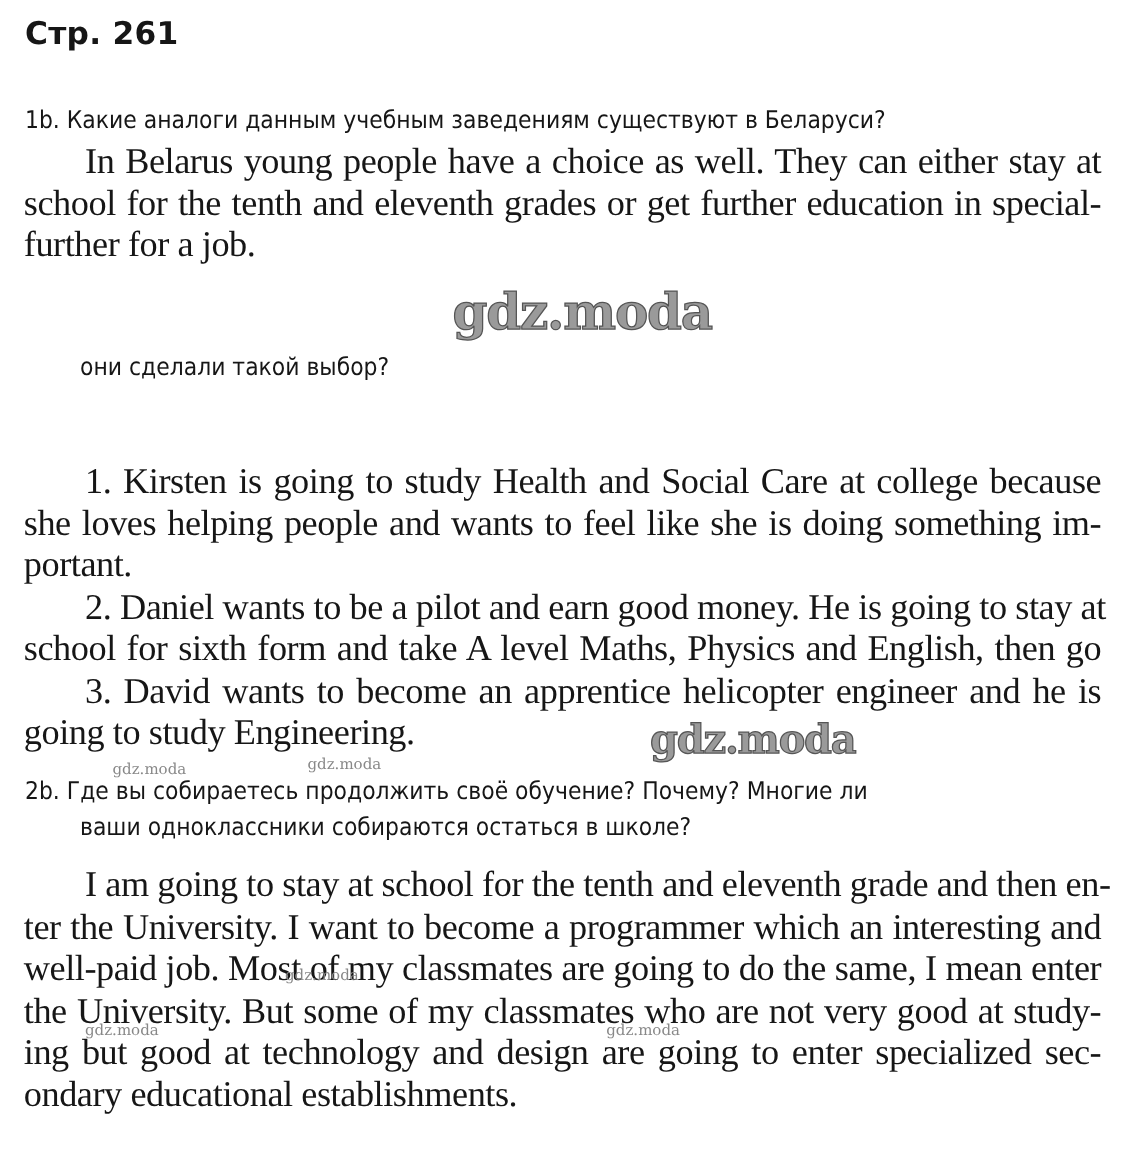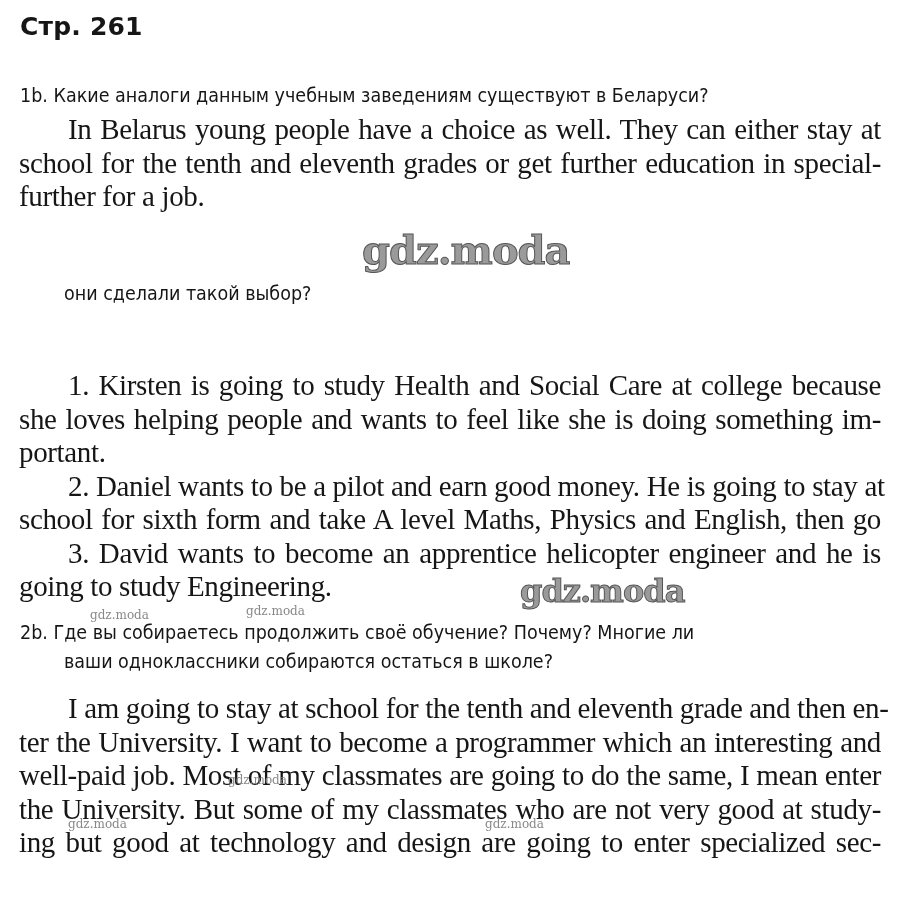--- a/index.html
+++ b/index.html
@@ -69,17 +69,18 @@
 <div class="q" style="top:618px;">
   <span class="qline">2b. Где вы собираетесь продолжить своё обучение? Почему? Многие ли</span>
   <span class="qline indent">ваши одноклассники собираются остаться в школе?</span>
 </div>
 <div class="ans" style="top:692px;">
   <span class="line first">I am going to stay at school for the tenth and eleventh grade and then en-</span>
   <span class="line">ter the University. I want to become a programmer which an interesting and</span>
   <span class="line">well-paid job. Most of my classmates are going to do the same, I mean enter</span>
   <span class="line">the University. But some of my classmates who are not very good at study-</span>
   <span class="line">ing but good at technology and design are going to enter specialized sec-</span>
+  <span class="line last">ondary educational establishments.</span>
 </div>
 
 <div class="wm small" style="left:228px; top:773px;">gdz.moda</div>
 <div class="wm small" style="left:68px; top:817px;">gdz.moda</div>
 <div class="wm small" style="left:485px; top:817px;">gdz.moda</div>
 
 </body></html>

